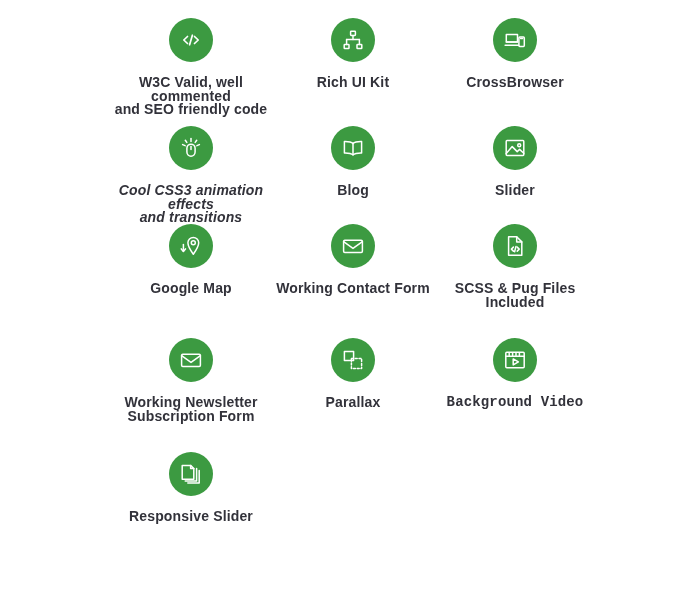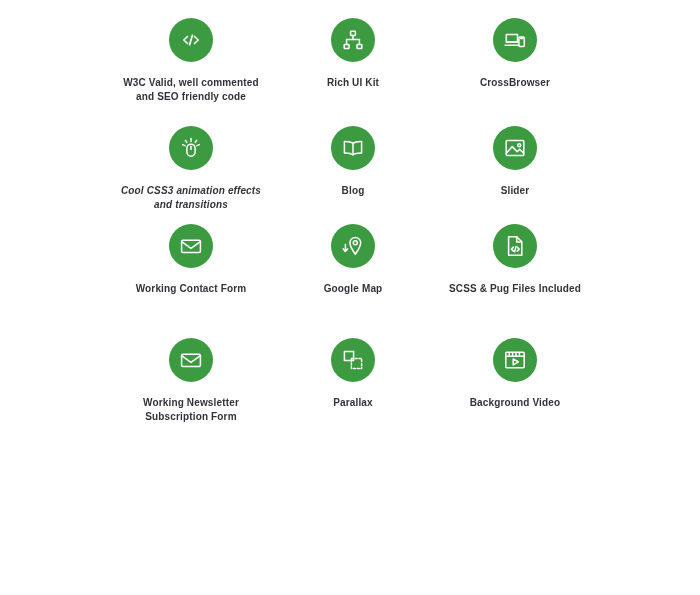--- a/index.html
+++ b/index.html
@@ -57,21 +57,21 @@
   }
 
   .icon-circle svg {
     display: block;
     width: 24px;
     height: 24px;
   }
 
   .feature-label {
     margin-top: 14px;
-    font-size: 10px;
+    font-size: 14px;
     font-weight: bold;
     line-height: 13.5px;
     letter-spacing: 0.15px;
     color: #32323a;
     max-width: 170px;
     white-space: pre-line;
   }
 
   .feature-item.col-2 .feature-label,
   .feature-item.col-3 .feature-label { max-width: 160px; }
@@ -165,44 +165,44 @@
           <svg viewBox="0 0 24 24" fill="none" stroke="#ffffff" stroke-width="1.5" stroke-linecap="round" stroke-linejoin="round">
             <rect x="3.2" y="4.6" width="17.6" height="14.8" rx="0.8"></rect>
             <circle cx="16.2" cy="9.2" r="1.5"></circle>
             <polyline points="3.2,17.4 9.2,10.6 14.2,15.6 16.6,13.4 20.8,17.2"></polyline>
           </svg>
         </span>
       </div>
       <div class="feature-label" style="color: rgb(50, 50, 58);">Slider</div>
     </div>
 
-    <div class="feature-item row-3 col-1">
-      <div class="icon-circle" style="background: rgb(60, 154, 65);">
-        <span>
-          <svg viewBox="0 0 24 24" fill="none" stroke="#ffffff" stroke-width="1.5" stroke-linecap="round" stroke-linejoin="round">
-            <rect x="2.6" y="6.2" width="18.8" height="12.2" rx="1.2"></rect>
-            <polyline points="2.6,7.6 12,14.4 21.4,7.6"></polyline>
-          </svg>
-        </span>
-      </div>
-      <div class="feature-label" style="color: rgb(50, 50, 58);">Working Contact Form</div>
-    </div>
-
     <div class="feature-item row-3 col-2">
       <div class="icon-circle" style="background: rgb(60, 154, 65);">
         <span>
           <svg viewBox="0 0 24 24" fill="none" stroke="#ffffff" stroke-width="1.5" stroke-linecap="round" stroke-linejoin="round">
             <path d="M14.3 3.4c3 0 5.4 2.4 5.4 5.4 0 4-5.4 11.4-5.4 11.4S8.9 12.8 8.9 8.8c0-3 2.4-5.4 5.4-5.4z"></path>
             <circle cx="14.3" cy="8.8" r="2"></circle>
             <line x1="4.4" y1="10.6" x2="4.4" y2="17.2"></line>
             <polyline points="2.3,14.9 4.4,17.4 6.5,14.9"></polyline>
           </svg>
         </span>
       </div>
       <div class="feature-label" style="color: rgb(50, 50, 58);">Google Map</div>
+    </div>
+
+    <div class="feature-item row-3 col-1">
+      <div class="icon-circle" style="background: rgb(60, 154, 65);">
+        <span>
+          <svg viewBox="0 0 24 24" fill="none" stroke="#ffffff" stroke-width="1.5" stroke-linecap="round" stroke-linejoin="round">
+            <rect x="2.6" y="6.2" width="18.8" height="12.2" rx="1.2"></rect>
+            <polyline points="2.6,7.6 12,14.4 21.4,7.6"></polyline>
+          </svg>
+        </span>
+      </div>
+      <div class="feature-label" style="color: rgb(50, 50, 58);">Working Contact Form</div>
     </div>
 
 
 
     <div class="feature-item row-4 col-2">
       <div class="icon-circle" style="background: rgb(60, 154, 65);">
         <span>
           <svg viewBox="0 0 24 24" fill="none" stroke="#ffffff" stroke-width="1.5" stroke-linecap="round" stroke-linejoin="round">
             <path d="M5.6 2.8h8.1l5.1 5.1v13.3H5.6z"></path>
             <polyline points="13.7,2.8 13.7,7.9 18.8,7.9"></polyline>
@@ -247,18 +247,31 @@
             <rect x="2.8" y="4.2" width="18.4" height="15.6" rx="1"></rect>
             <line x1="2.8" y1="8.2" x2="21.2" y2="8.2"></line>
             <line x1="6.2" y1="4.8" x2="6.2" y2="7.6"></line>
             <line x1="9.6" y1="4.8" x2="9.6" y2="7.6"></line>
             <line x1="13" y1="4.8" x2="13" y2="7.6"></line>
             <line x1="16.4" y1="4.8" x2="16.4" y2="7.6"></line>
             <polygon points="10.2,10.9 15.4,13.9 10.2,16.9"></polygon>
           </svg>
         </span>
       </div>
-      <div class="feature-label" style="color: rgb(50, 50, 58);">Background Video</div>
-    </div>
-
+      <div class="feature-label" style="color: rgb(50, 50, 58); font-family: Liberation Mono, monospace;">Background Video</div>
+    </div>
+
+    <div class="feature-item row-5 col-3">
+      <div class="icon-circle" style="background: rgb(60, 154, 65);">
+        <span>
+          <svg viewBox="0 0 24 24" fill="none" stroke="#ffffff" stroke-width="1.5" stroke-linecap="round" stroke-linejoin="round">
+            <path d="M3.2 3.4h8.4l3.2 3.2v10.6H3.2z"></path>
+            <polyline points="11.6,3.4 11.6,6.6 14.8,6.6"></polyline>
+            <polyline points="6.2,19 17.6,19 17.6,6.4"></polyline>
+            <polyline points="8.8,21 20.2,21 20.2,8.4"></polyline>
+          </svg>
+        </span>
+      </div>
+      <div class="feature-label" style="color: rgb(50, 50, 58);">Responsive Slider</div>
+    </div>
 
   </div>
 </div>
 
 </body></html>

